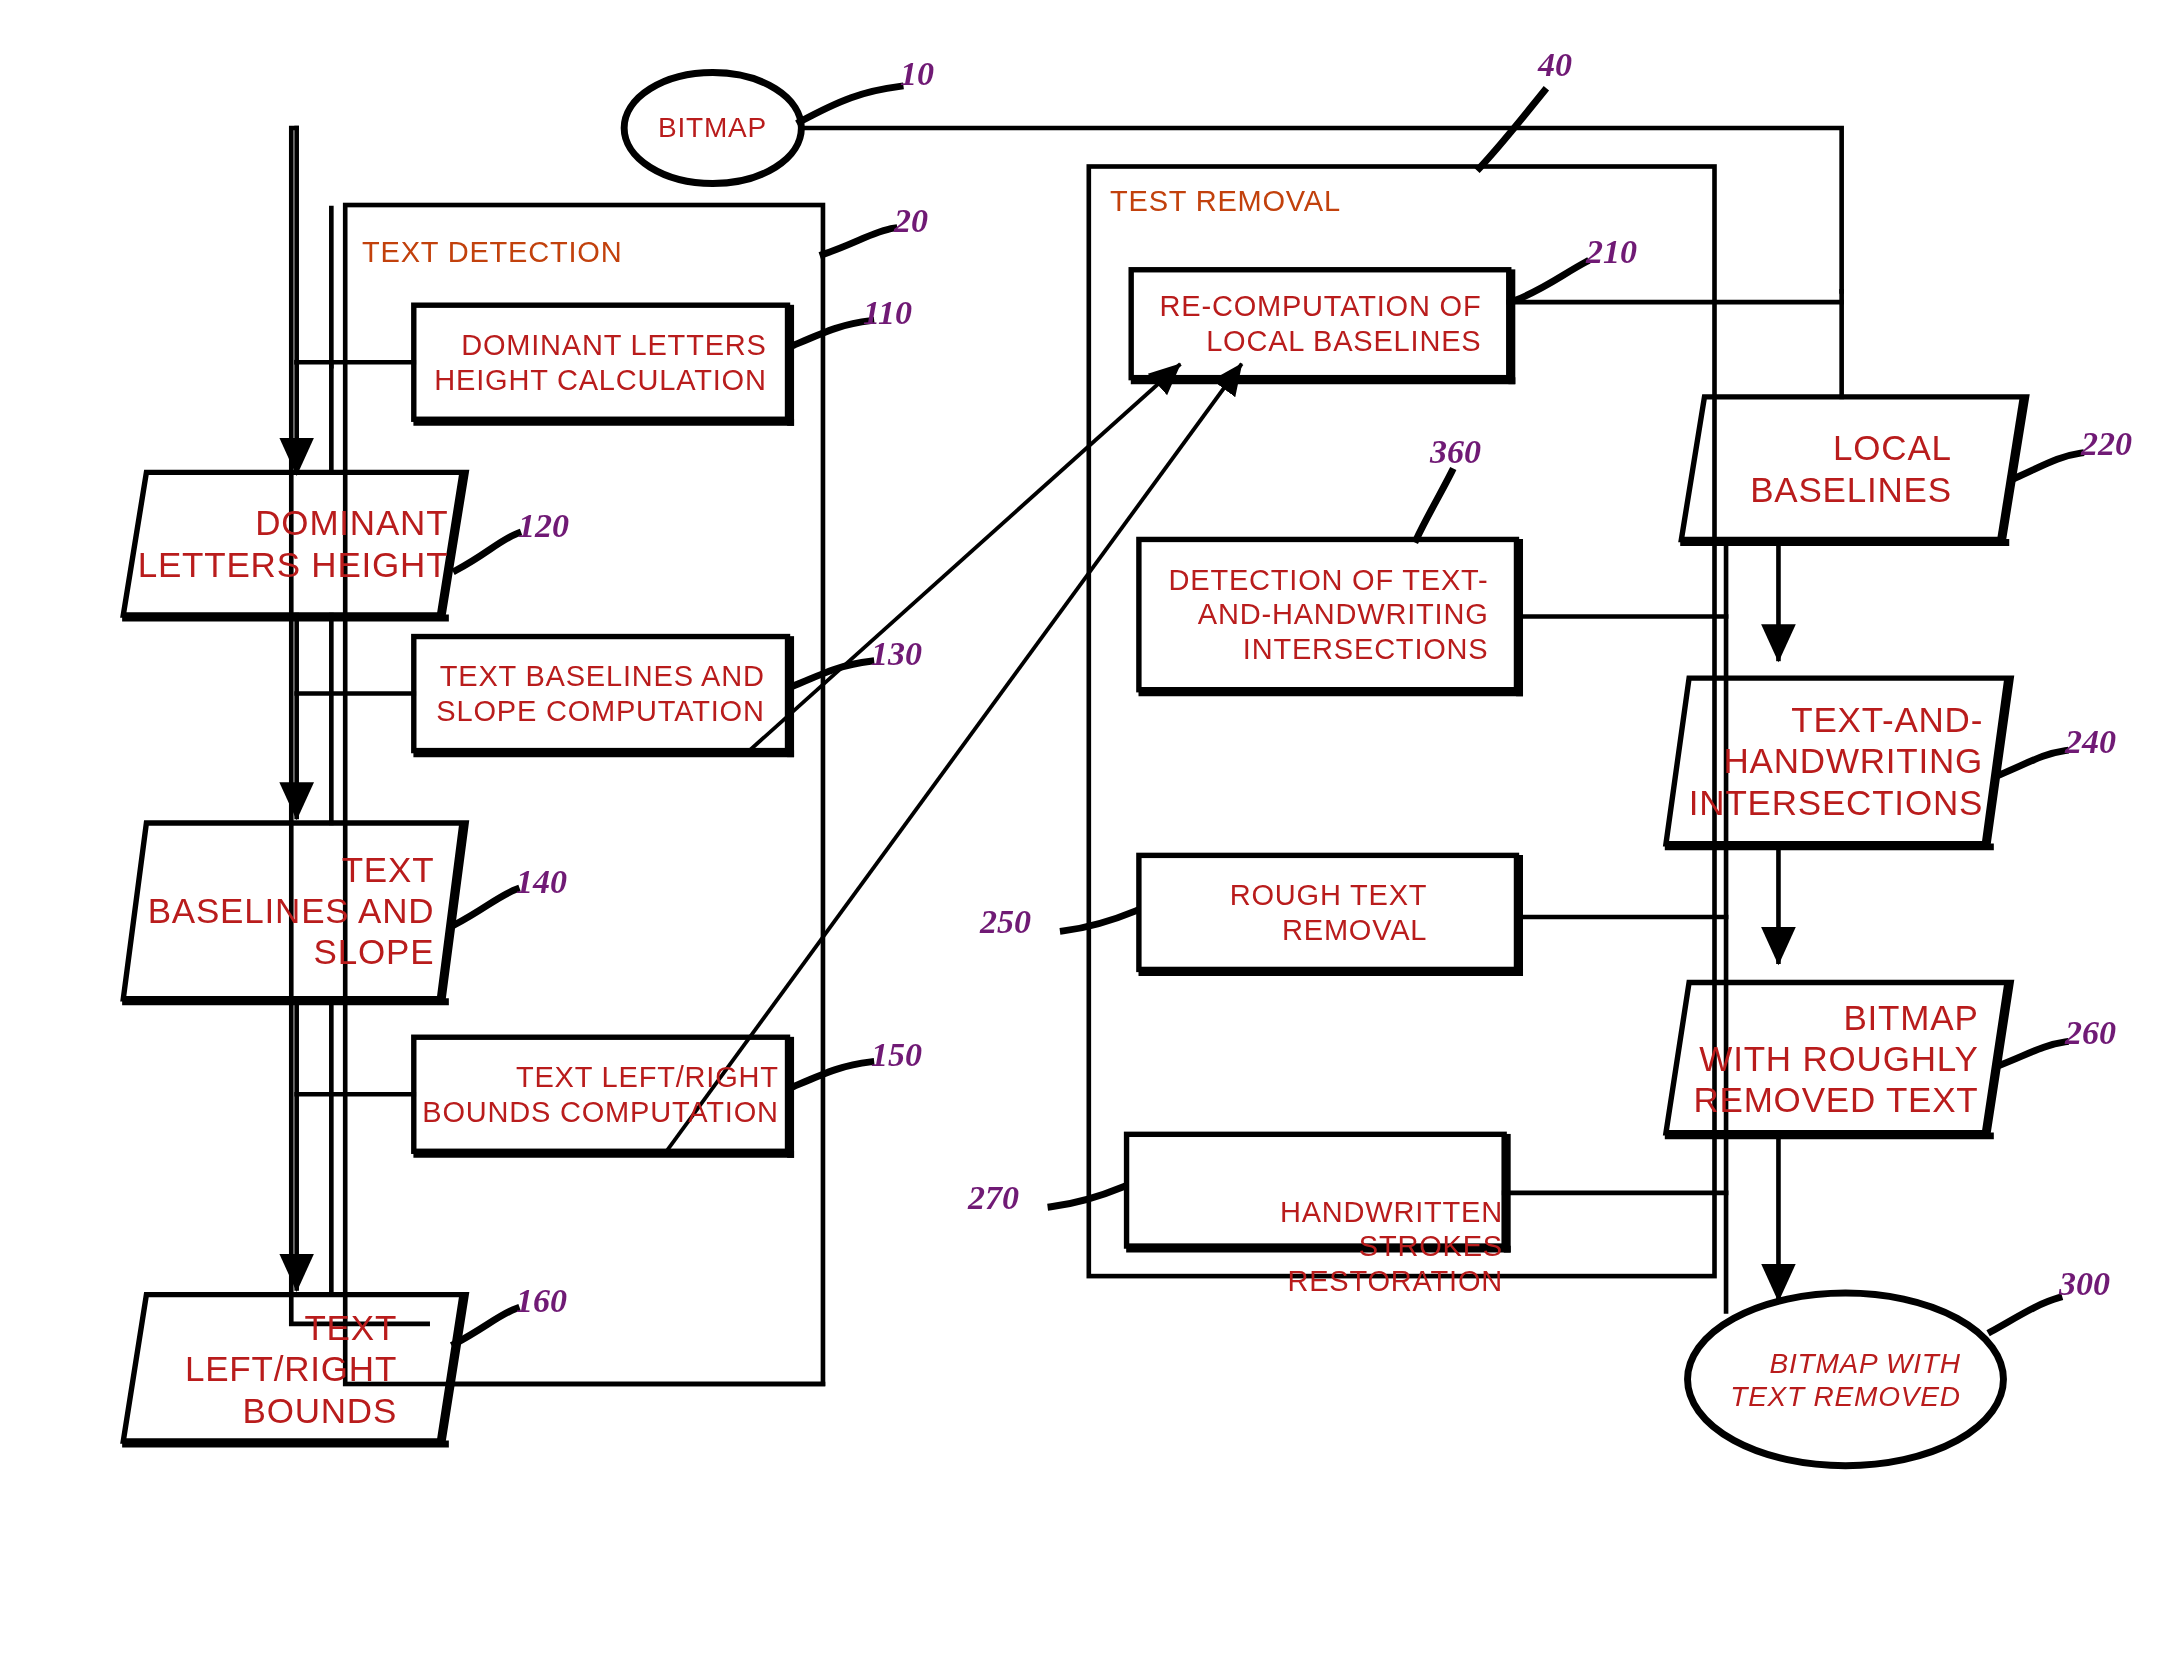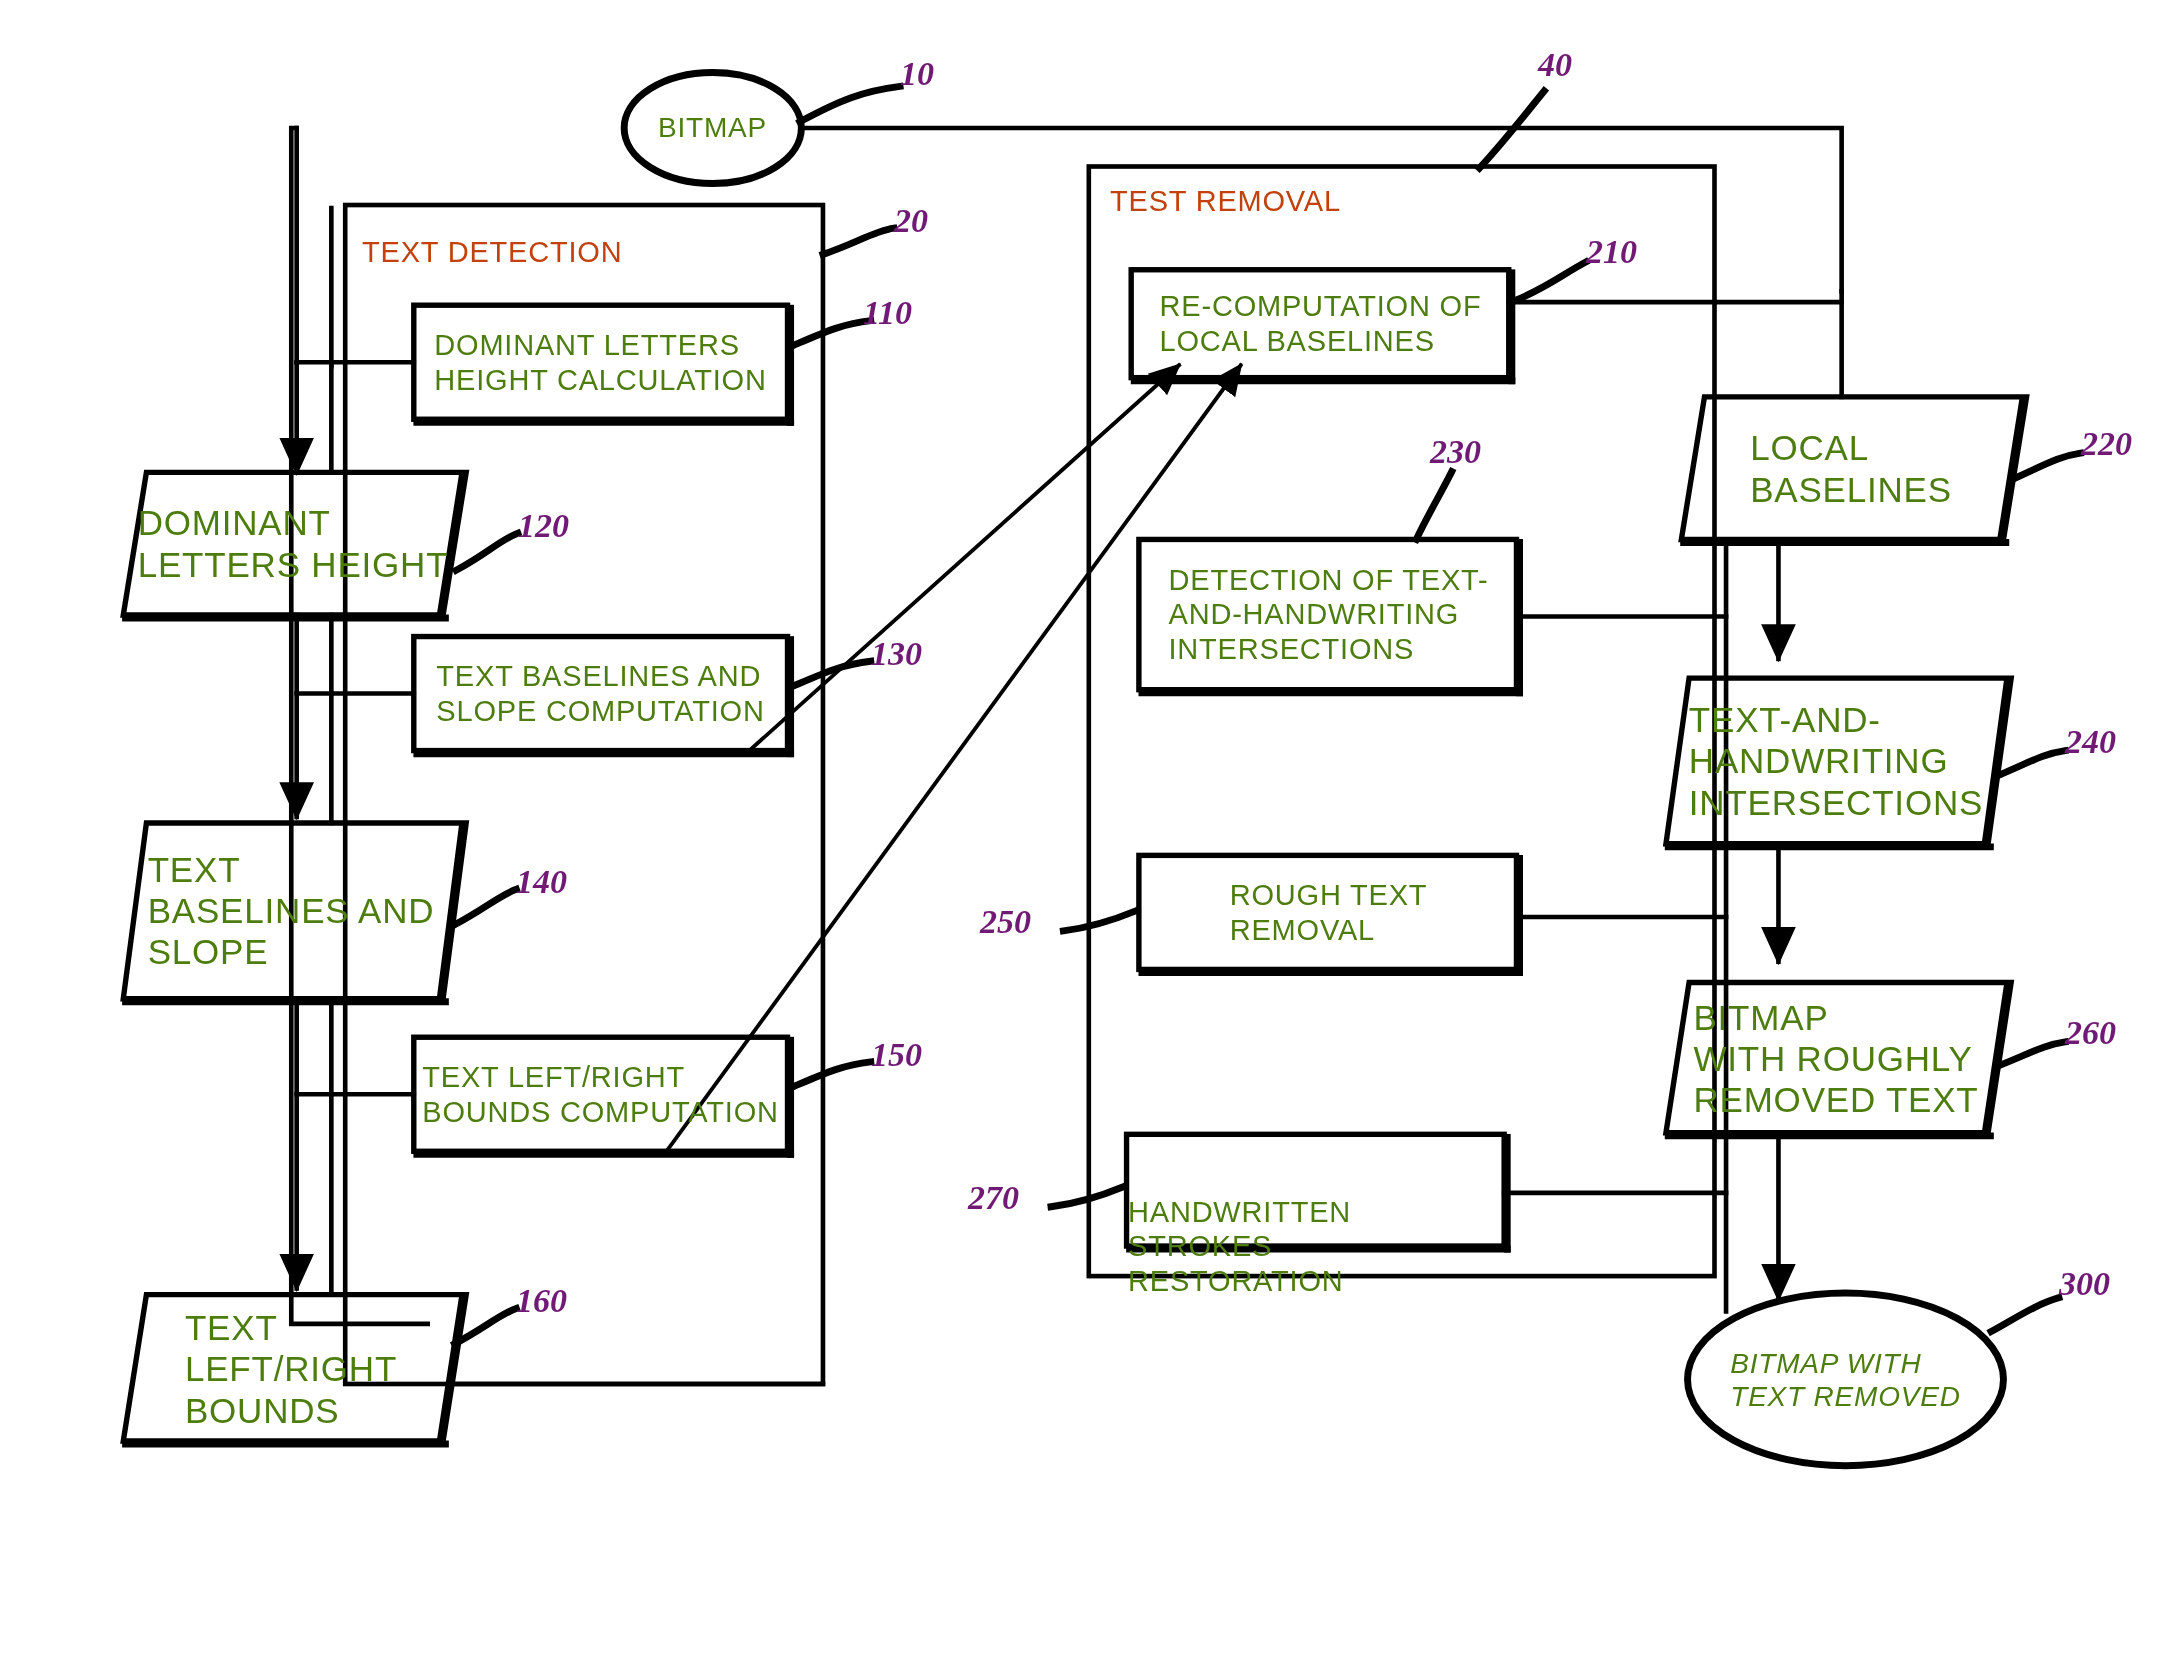--- a/index.html
+++ b/index.html
@@ -21,22 +21,22 @@
     left: 0;
     top: 0;
     width: 2183px;
     height: 1673px;
   }
   .node-label {
     position: absolute;
     display: flex;
     align-items: center;
     justify-content: center;
-    text-align: left;
-    color: #4d7c0f;
+    text-align: right;
+    color: #b91c1c;
     font-family: "Liberation Sans", sans-serif;
     letter-spacing: 0.8px;
     line-height: 1.18;
     pointer-events: none;
     white-space: pre-line;
   }
   .t-proc   { font-size: 29px; }
   .t-data   { font-size: 35px; }
   .t-term   { font-size: 28px; }
   .ref-num {
@@ -230,21 +230,21 @@
   <div class="ref-num" style="left:894px; top:202px;">20</div>
   <div class="ref-num" style="left:1538px; top:46px;">40</div>
   <div class="ref-num" style="left:863px; top:294px;text-align:right;">110</div>
   <div class="ref-num" style="left:518px;  top:507px;">120</div>
   <div class="ref-num" style="left:871px; top:635px;">130</div>
   <div class="ref-num" style="left:516px;  top:863px;">140</div>
   <div class="ref-num" style="left:871px; top:1036px;">150</div>
   <div class="ref-num" style="left:516px;  top:1282px;">160</div>
   <div class="ref-num" style="left:1586px; top:233px;">210</div>
   <div class="ref-num" style="left:2081px; top:425px;">220</div>
-  <div class="ref-num" style="left:1430px; top:433px;">230</div>
+  <div class="ref-num" style="left:1430px; top:433px;">360</div>
   <div class="ref-num" style="left:2065px; top:723px;">240</div>
   <div class="ref-num" style="left:980px; top:903px;">250</div>
   <div class="ref-num" style="left:2065px; top:1014px;">260</div>
   <div class="ref-num" style="left:968px; top:1179px;">270</div>
   <div class="ref-num" style="left:2059px; top:1265px;">300</div>
 
 </div>
 
 
 </body></html>

